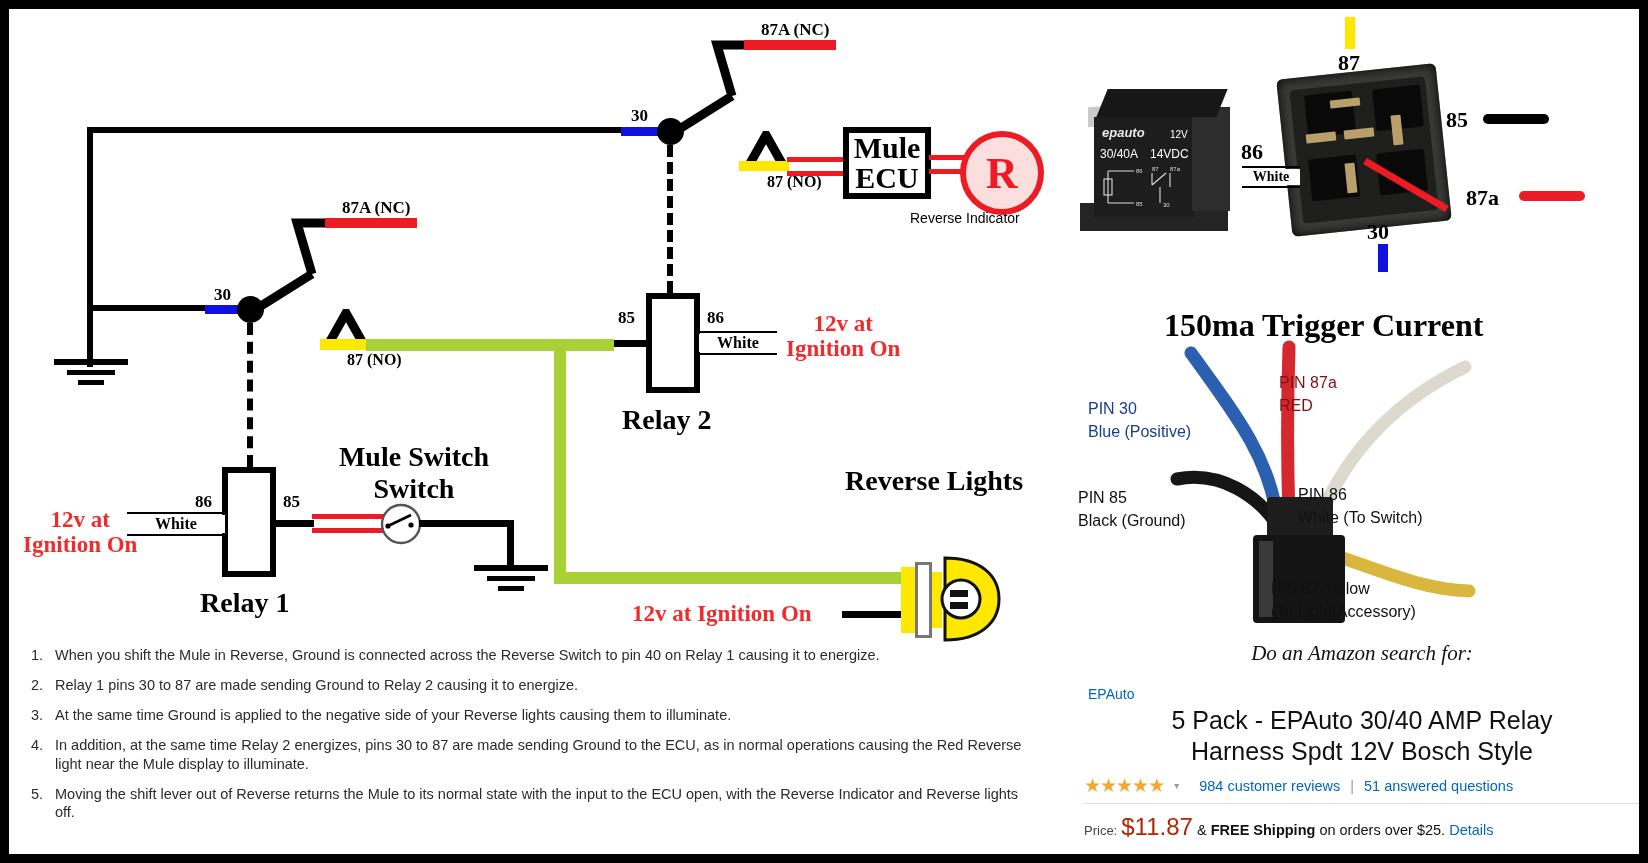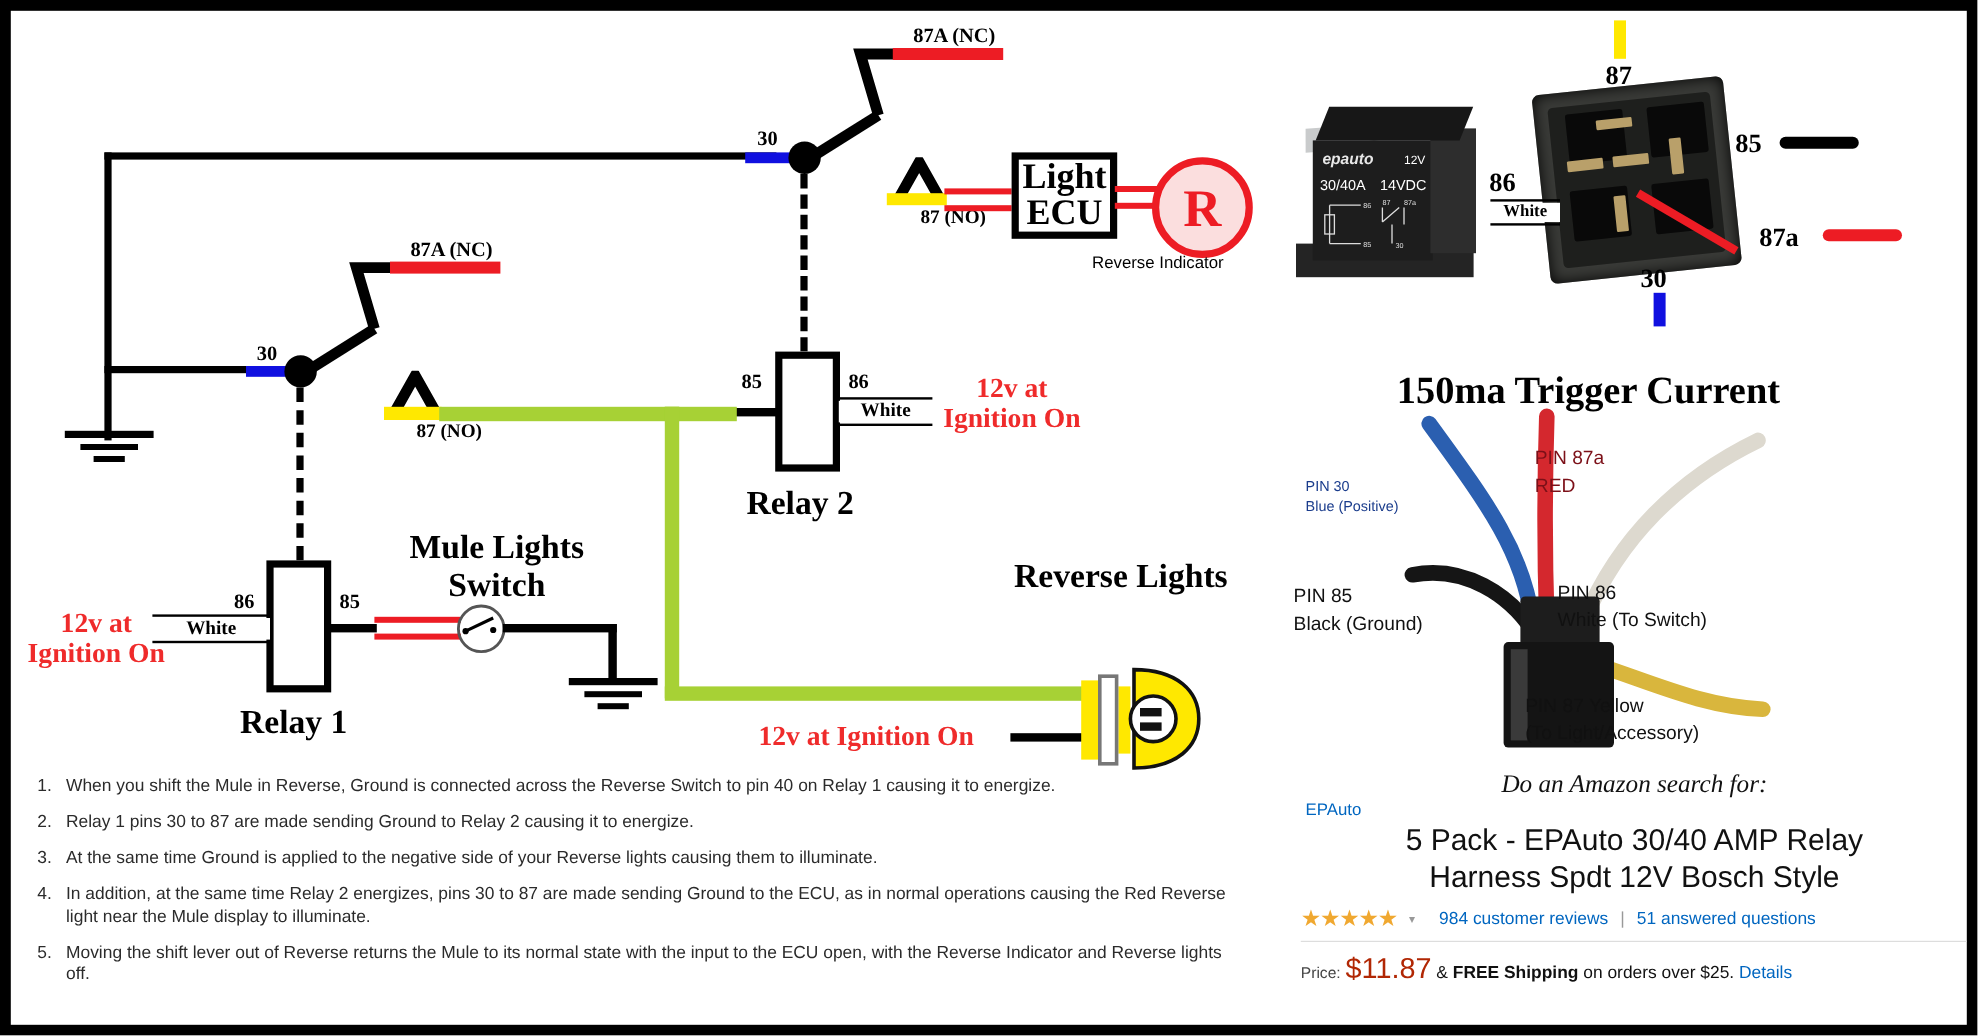--- a/index.html
+++ b/index.html
@@ -92,21 +92,21 @@
   </svg>
   <div class="seg-yellow" style="left:730px;top:152px;width:50px;height:10px;"></div>
   <div class="lbl" style="left:758px;top:165px;font-size:16px;">87 (NO)</div>
 
   <div class="redpair" style="left:778px;top:148px;width:58px;height:19px;">
     <i style="top:0;"></i>
       <i style="top:14px;"></i>
   </div>
 
   <div class="ecu" style="left:834px;top:118px;width:88px;height:72px;">
-    <span>Light</span>
+    <span>Mule</span>
     <span>ECU</span>
   </div>
 
   <div class="redpair" style="left:920px;top:146px;width:42px;height:19px;">
     <i style="top:0;"></i>
       <i style="top:14px;"></i>
   </div>
 
   <div class="rind" style="left:951px;top:122px;width:72px;height:72px;">
     <span>R</span>
@@ -171,21 +171,21 @@
     <div>Ignition On</div>
   </div>
 
   <div class="wire" style="left:265px;top:511px;width:40px;height:7px;"></div>
   <div class="redpair" style="left:303px;top:505px;width:72px;height:19px;">
     <i style="top:0;"></i>
       <i style="top:14px;"></i>
   </div>
 
   <div class="bigtitle" style="left:312px;top:432px;font-size:28px;text-align:center;width:186px;line-height:1.15;">
-    <div>Mule Lights</div>
+    <div>Mule Switch</div>
     <div>Switch</div>
   </div>
   <svg class="abs" style="left:371px;top:494px;width:42px;height:42px;" viewBox="0 0 42 42">
     <circle cx="21" cy="21" r="19" fill="none" stroke="#555" stroke-width="2.4"></circle>
     <line x1="8" y1="23" x2="31" y2="12" stroke="#000" stroke-width="2.6"></line>
     <circle cx="8" cy="23" r="2.6" fill="#000"></circle>
     <circle cx="31" cy="22" r="2.6" fill="#000"></circle>
   </svg>
   <div class="wire" style="left:410px;top:511px;width:95px;height:7px;"></div>
   <div class="wire" style="left:498px;top:511px;width:7px;height:48px;"></div>
@@ -309,21 +309,21 @@
       <path d="M296 28 C230 60, 180 110, 152 176" stroke="#ddd9cf" stroke-width="13" fill="none" stroke-linecap="round"></path>
       <path d="M8 140 C50 132, 90 155, 112 192" stroke="#151515" stroke-width="13" fill="none" stroke-linecap="round"></path>
       <path d="M146 210 C200 226, 246 250, 300 252" stroke="#d9b63d" stroke-width="13" fill="none" stroke-linecap="round"></path>
     </svg>
 
     <div class="harness-body" style="left:98px;top:158px;width:66px;height:48px;background:#1d1d1d;"></div>
     <div class="harness-body" style="left:84px;top:196px;width:92px;height:88px;background:#141414;"></div>
     <div class="abs" style="left:90px;top:202px;width:14px;height:76px;background:#3a3a3a;"></div>
   </div>
 
-  <div class="abs" style="left:1079px;top:388px;font-family:'Liberation Sans',sans-serif;font-size:12px;color:#1a3c8c;line-height:1.45;">
+  <div class="abs" style="left:1079px;top:388px;font-family:'Liberation Sans',sans-serif;font-size:16px;color:#1a3c8c;line-height:1.45;">
     <div>PIN 30</div>
     <div>Blue (Positive)</div>
   </div>
   <div class="abs" style="left:1270px;top:362px;font-family:'Liberation Sans',sans-serif;font-size:16px;color:#7c1018;line-height:1.45;">
     <div>PIN 87a</div>
     <div>RED</div>
   </div>
   <div class="abs" style="left:1069px;top:477px;font-family:'Liberation Sans',sans-serif;font-size:16px;color:#111;line-height:1.45;">
     <div>PIN 85</div>
     <div>Black (Ground)</div>
@@ -331,21 +331,21 @@
   <div class="abs" style="left:1289px;top:474px;font-family:'Liberation Sans',sans-serif;font-size:16px;color:#111;line-height:1.45;">
     <div>PIN 86</div>
     <div>White (To Switch)</div>
   </div>
   <div class="abs" style="left:1262px;top:568px;font-family:'Liberation Sans',sans-serif;font-size:16px;color:#111;line-height:1.45;">
     <div>PIN 87 Yellow</div>
     <div>(To Light/Accessory)</div>
   </div>
 
   <div class="amz" style="left:1075px;top:632px;width:556px;">
-    <div class="search" style="margin-bottom:0;">Do an Amazon search for:</div>
+    <div class="search" style="margin-bottom:20px;">Do an Amazon search for:</div>
     <div class="brand" style="margin-left:4px;">EPAuto</div>
     <div class="ptitle" style="margin-top:3px;">
       <div>5 Pack - EPAuto 30/40 AMP Relay</div>
       <div>Harness Spdt 12V Bosch Style</div>
     </div>
     <div class="revrow" style="margin-top:8px;">
       <span class="stars">★★★★★</span>
       <span class="caret">▾</span>
       <span class="lnk" style="margin-left:10px;">984 customer reviews</span>
       <span class="sep">|</span>

